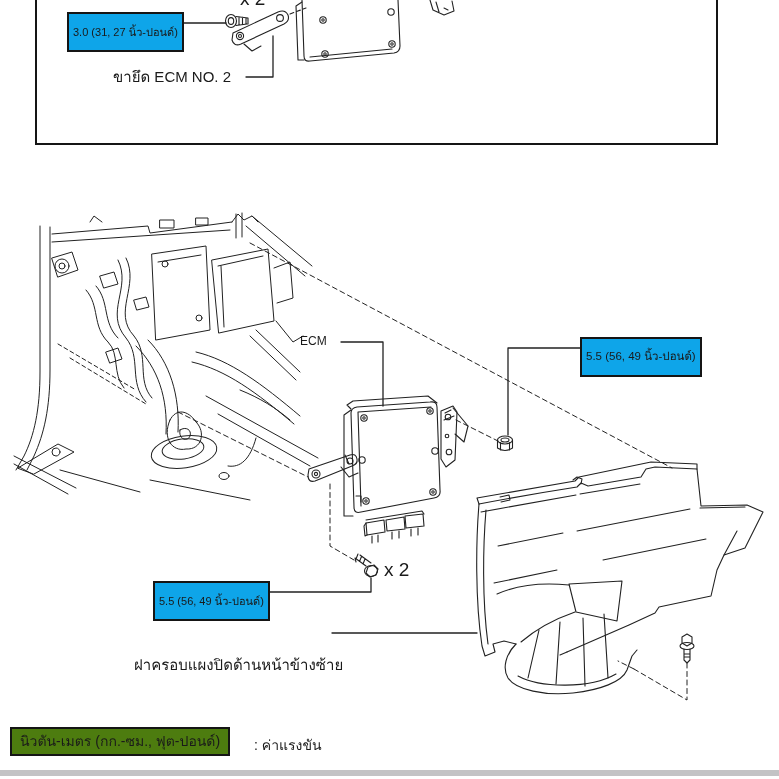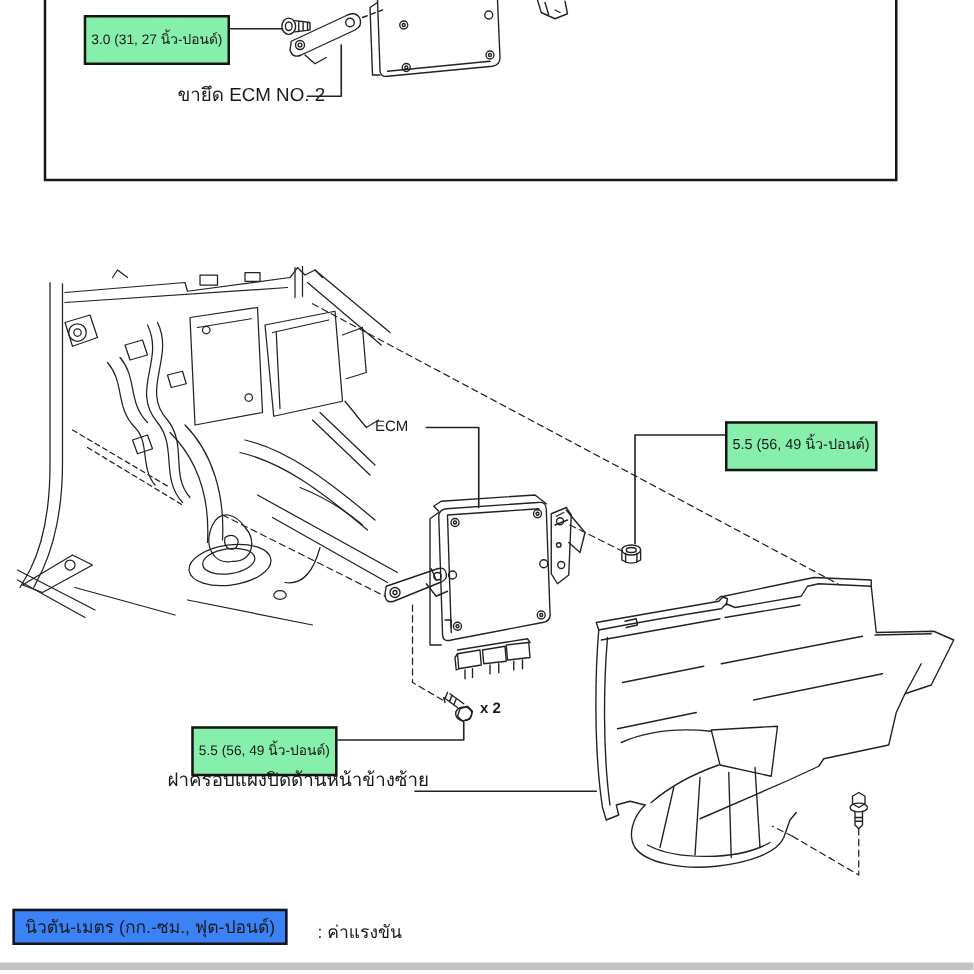--- a/index.html
+++ b/index.html
@@ -6,29 +6,29 @@
   #stage{
     position:relative;width:779px;height:779px;background:#ffffff;overflow:hidden;
     font-family:"Liberation Sans","DejaVu Sans",sans-serif;color:#1a1a1a;
   }
   #artwork{position:absolute;left:0;top:0;width:779px;height:779px;}
   .inset-box{
     position:absolute;left:35px;top:-4px;width:683px;height:149px;
     border:2px solid #151515;box-sizing:border-box;background:transparent;
   }
   .torque-label{
-    position:absolute;border:2px solid #151515;background:#86efac;
+    position:absolute;border:2px solid #151515;background:#0ea5e9;
     font-size:11px;line-height:1;white-space:nowrap;
     display:flex;align-items:center;justify-content:center;
     padding:18px 4px;box-sizing:border-box;letter-spacing:0;
   }
   .plain-label{position:absolute;font-size:15px;white-space:nowrap;line-height:1.2;}
-  .qty-label{position:absolute;font-size:12px;white-space:nowrap;line-height:1;font-weight:bold;}
+  .qty-label{position:absolute;font-size:19px;white-space:nowrap;line-height:1;}
   .legend-box{
-    position:absolute;left:10px;top:727px;border:2px solid #151515;background:#3b82f6;
+    position:absolute;left:10px;top:727px;border:2px solid #151515;background:#4d7c0f;
     font-size:14px;white-space:nowrap;padding:5px 8px;box-sizing:border-box;line-height:1.1;
   }
   .legend-suffix{position:absolute;left:254px;top:734px;font-size:14px;white-space:nowrap;text-align:center;}
   .footer-bar{position:absolute;left:0;top:770px;width:779px;height:6px;}
 </style>
 </head>
 <body>
 
 <div id="stage">
 
@@ -244,29 +244,29 @@
       </g>
     </g>
   </svg>
 
   <div class="inset-box"></div>
 
   <div class="qty-label" style="left:240px;top:-11px;">x 2</div>
 
   <div class="torque-label" style="left:67px;top:12px;height:21px;">3.0 (31, 27 นิ้ว-ปอนด์)</div>
 
-  <div class="plain-label" style="left:113px;top:68px;margin-left:29px;">ขายึด ECM NO. 2</div>
+  <div class="plain-label" style="left:113px;top:68px;">ขายึด ECM NO. 2</div>
 
   <div class="plain-label" style="left:300px;top:334px;font-size:12px;">ECM</div>
 
   <div class="torque-label" style="left:580px;top:337px;height:22px;font-size:11.5px;">5.5 (56, 49 นิ้ว-ปอนด์)</div>
 
   <div class="torque-label" style="left:153px;top:581px;height:21px;">5.5 (56, 49 นิ้ว-ปอนด์)</div>
 
   <div class="qty-label" style="left:384px;top:560px;">x 2</div>
 
-  <div class="plain-label" style="left:134px;top:616px;">ฝาครอบแผงปิดด้านหน้าข้างซ้าย</div>
+  <div class="plain-label" style="left:134px;top:656px;">ฝาครอบแผงปิดด้านหน้าข้างซ้าย</div>
 
   <div class="legend-box">นิวตัน-เมตร (กก.-ซม., ฟุต-ปอนด์)</div>
   <div class="legend-suffix">: ค่าแรงขัน</div>
 
   <div class="footer-bar" style="background: rgb(195, 195, 197);"></div>
 </div>
 
 </body></html>

